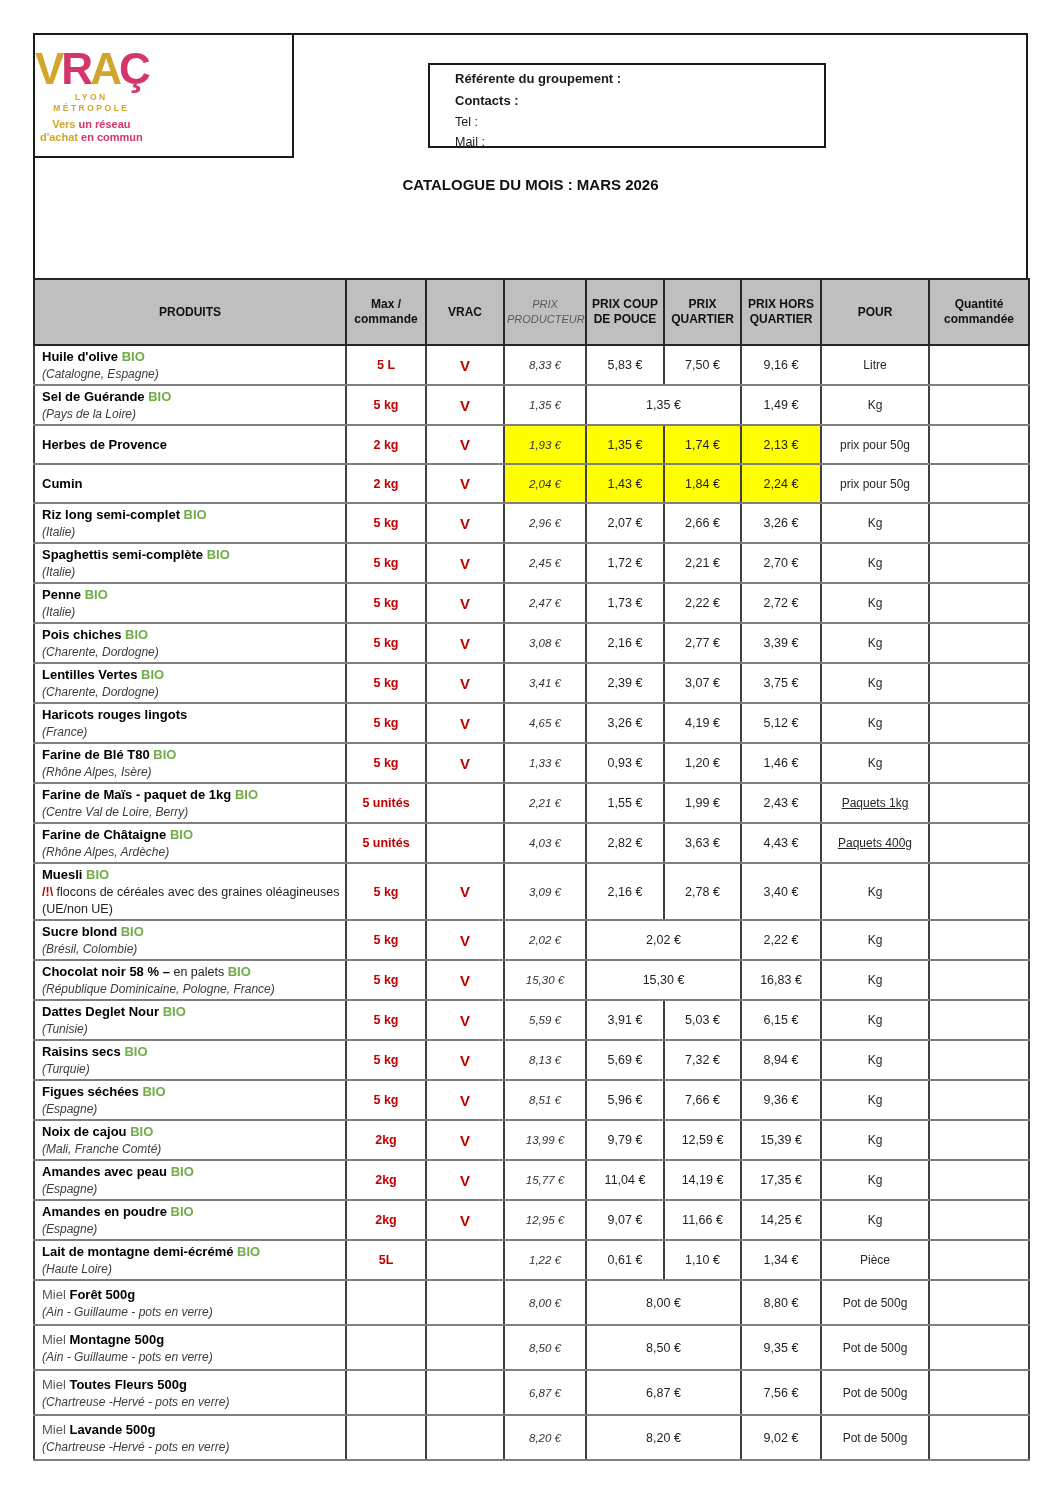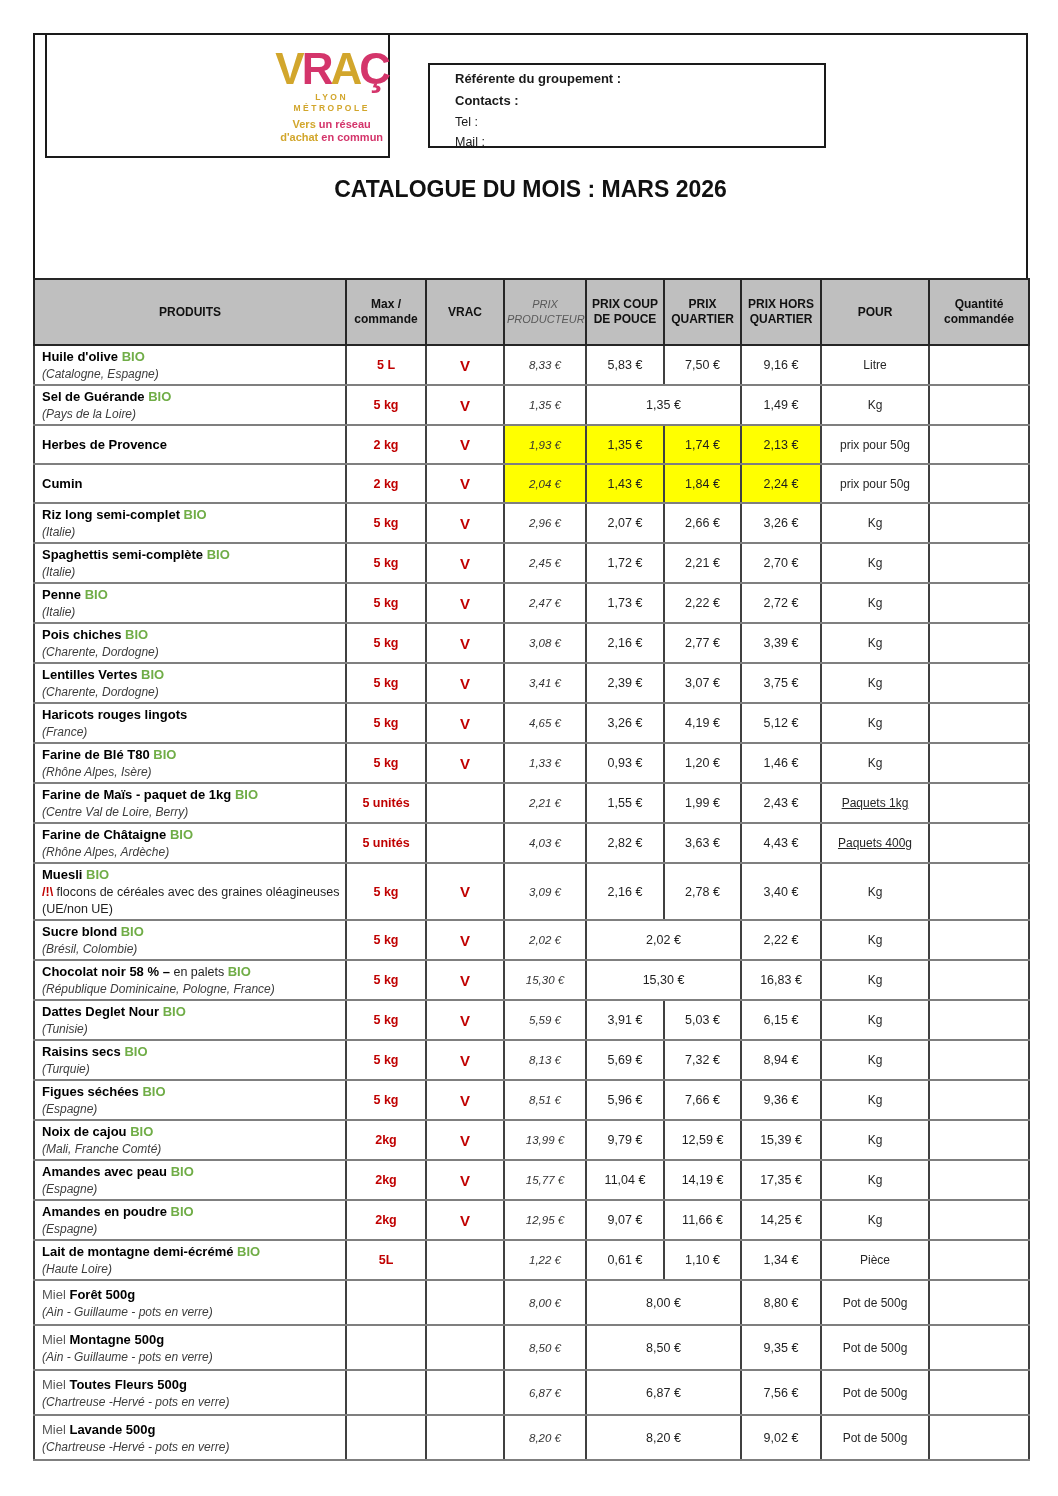--- a/index.html
+++ b/index.html
@@ -5,35 +5,35 @@
   html,body{margin:0;padding:0;}
   body{
     width:1058px;height:1496px;background:#ffffff;
     font-family:"Liberation Sans", sans-serif;color:#1a1a1a;
     position:relative;overflow:hidden;
   }
   .page{margin:33px 0 0 33px;width:995px;}
 
   
   .top-area{position:relative;height:245px;border:2px solid #1a1a1a;border-bottom:none;box-sizing:border-box;background:#fff;}
-  .logo-box{position:absolute;left:-2px;top:-2px;width:345px;height:125px;border:2px solid #1a1a1a;box-sizing:border-box;background:#fff;display:flex;align-items:center;justify-content:flex-end;margin-left:12px;}
+  .logo-box{position:absolute;left:-2px;top:-2px;width:261px;height:125px;border:2px solid #1a1a1a;box-sizing:border-box;background:#fff;display:flex;align-items:center;justify-content:flex-start;}
   .logo{text-align:center;line-height:1;}
   .logo-word{font-weight:800;font-size:44px;letter-spacing:-3px;}
   .logo-word .ly{color:var(--logo-yellow);}
   .logo-word .lp{color:var(--logo-pink);}
   .logo-sub{color:var(--logo-yellow);font-weight:700;font-size:8.5px;letter-spacing:2.5px;margin-top:2px;}
   .logo-tag{font-weight:700;font-size:11px;margin-top:6px;line-height:13px;}
   .logo-tag .ly{color:var(--logo-yellow);}
   .logo-tag .lp{color:var(--logo-pink);}
 
   .contact-box{position:absolute;left:393px;top:28px;width:398px;height:85px;border:2px solid #1a1a1a;box-sizing:border-box;padding:3px 25px;overflow:hidden;background:#fff;}
   .contact-box .cb-bold{font-weight:700;font-size:13px;line-height:22px;}
   .contact-box .cb-reg{font-weight:400;font-size:12.5px;line-height:20px;}
 
-  .doc-title{position:absolute;left:0;right:0;top:141px;text-align:center;font-weight:700;font-size:23px;color:#111;}
+  .doc-title{position:absolute;left:0;right:0;top:141px;text-align:center;font-weight:700;font-size:15px;color:#111;}
 
   
   table{width:995px;table-layout:fixed;border-collapse:collapse;border:2px solid #111;}
   th{
     background:var(--header-gray);border:2px solid #262626;
     font-weight:700;font-size:12px;color:#111;text-align:center;vertical-align:middle;
     height:60px;padding:2px;white-space:pre-line;line-height:15px;
   }
   th.h-italic{font-style:italic;font-weight:400;color:#595959;font-size:11px;}
   td{

